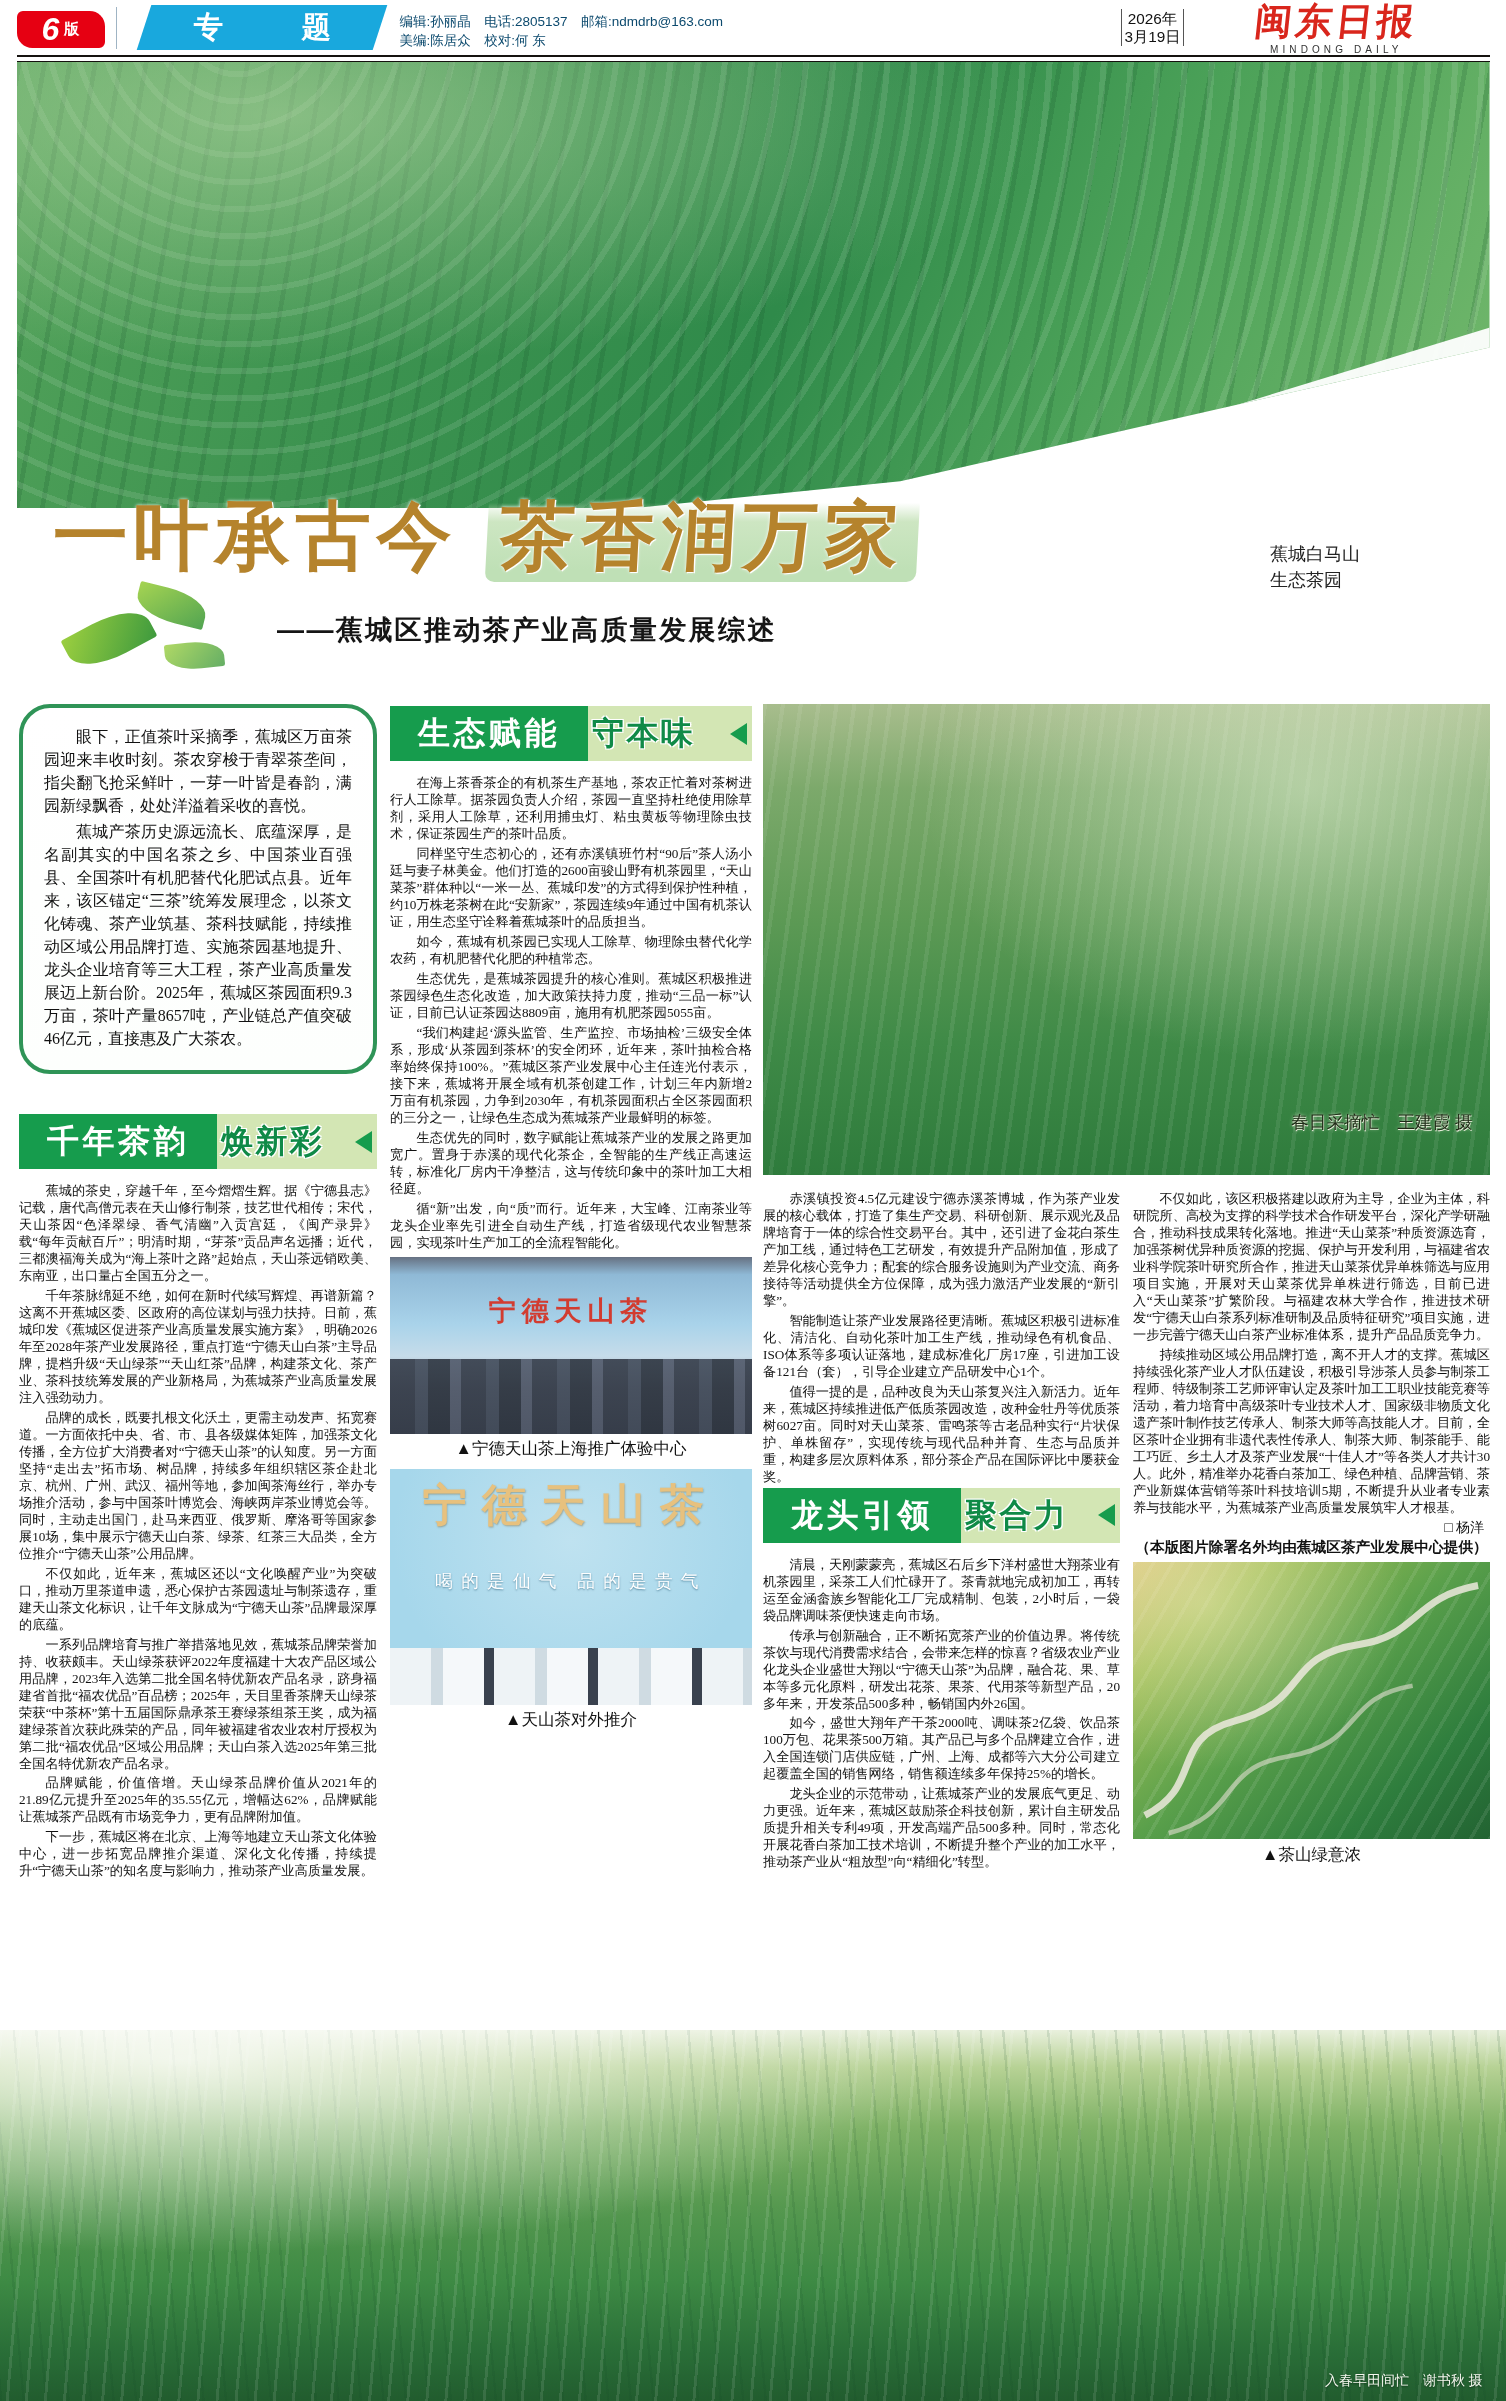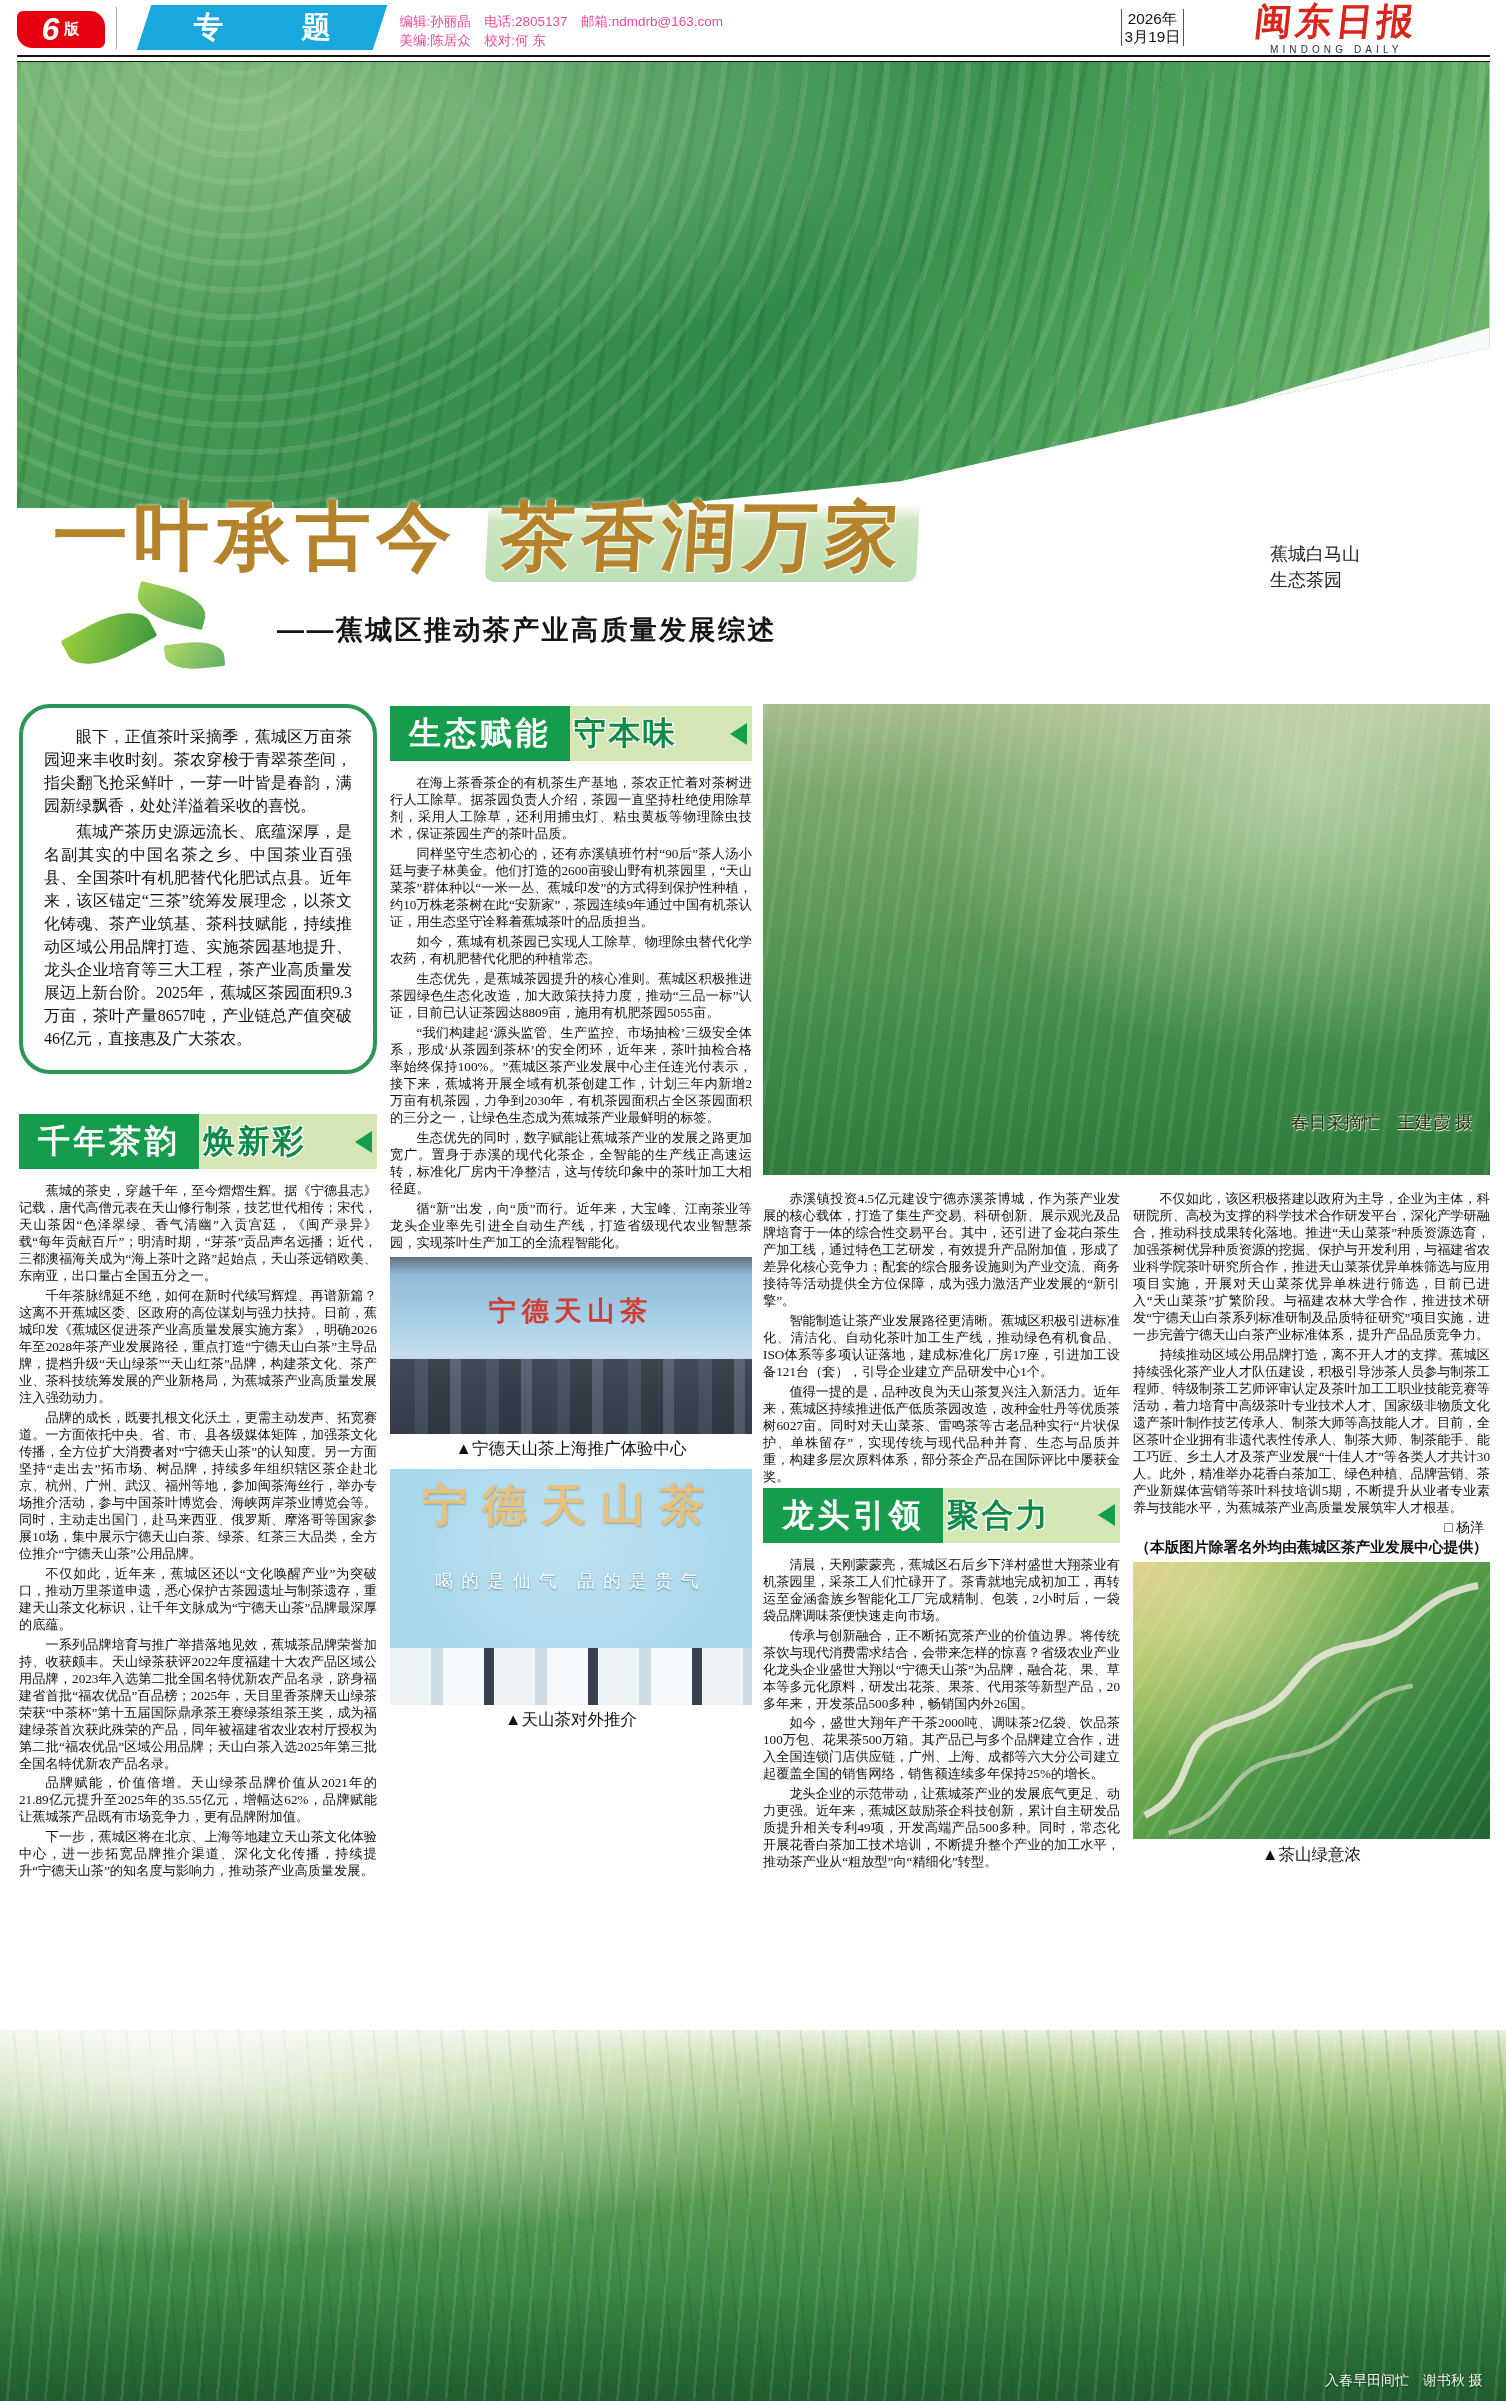--- a/index.html
+++ b/index.html
@@ -10,21 +10,21 @@
   .page-badge{position:absolute;left:0;top:10.6px;width:88px;height:37px;background:#e60012;
       border-radius:5.9px 15.3px 5.9px 15.3px;display:flex;align-items:center;justify-content:center;gap:4.7px;}
   .page-badge .num{color:#fff;font-size:32px;font-weight:900;font-style:italic;line-height:1;
       font-family:"Liberation Sans",sans-serif;}
   .page-badge .lbl{color:#fff;font-size:15.3px;font-weight:700;font-family:"Liberation Sans",sans-serif;}
   .hdr-div{position:absolute;left:99px;top:7px;bottom:4.7px;width:1.2px;background:#9fb4c4;}
   .topic-banner{position:absolute;left:127px;top:4.7px;width:236px;height:45px;background:#19a8dd;
       transform:skewX(-18deg);display:flex;align-items:center;justify-content:center;}
   .topic-banner span{transform:skewX(18deg);color:#fff;font-weight:900;font-size:29.4px;
       letter-spacing:35px;padding-left:35px;font-family:"Liberation Sans",sans-serif;}
-  .editor-info{position:absolute;left:383px;top:11.8px;font-size:13.5px;line-height:19px;color:#ec4899;
+  .editor-info{position:absolute;left:383px;top:11.8px;font-size:13.5px;line-height:19px;color:#0c4a6e;
       font-family:"Liberation Sans",sans-serif;}
   .date-block{position:absolute;right:306px;top:9.4px;height:37px;padding:0 2px;
       border-left:1.2px solid #555;border-right:1.2px solid #555;display:flex;flex-direction:column;
       justify-content:center;font-size:15.3px;line-height:18px;color:#111;text-align:center;
       font-family:"Liberation Sans",sans-serif;}
   .masthead{position:absolute;right:17.7px;top:2.4px;width:271px;text-align:center;}
   .masthead .cn{color:#d9261c;font-size:37px;font-weight:900;letter-spacing:3.5px;
       transform:skewX(-6deg);display:inline-block;line-height:1.1;}
   .masthead .en{font-size:10px;letter-spacing:4.1px;color:#333;margin-top:1.2px;
       font-family:"Liberation Sans",sans-serif;}
@@ -65,21 +65,21 @@
   #col4{left:1133px;top:1190px;width:357px;height:839px;}
   
   .intro-box{border:4.1px solid #2f9457;border-radius:31px;padding:16.5px 21px;margin-bottom:40px;
       background:linear-gradient(180deg,#fff, #fdfffd);
       font-size:16px;line-height:23px;}
   .intro-box p{margin:0 0 3.5px;text-indent:2em;}
   
   .sec-banner{display:flex;height:55px;margin:2.4px 0 13px;align-items:stretch;
       font-family:"Liberation Sans",sans-serif;}
   .sec-banner .main{background:#169c4d;color:#fff;font-size:32px;font-weight:900;display:flex;
-      align-items:center;padding:0 19px;letter-spacing:3.5px;white-space:nowrap;}
+      align-items:center;padding:0 28px;letter-spacing:3.5px;white-space:nowrap;}
   .sec-banner .sub{flex:1;background:#d3e6b4;color:#0f8a47;font-size:32px;font-weight:900;display:flex;
       align-items:center;padding:0 4px;letter-spacing:2.4px;position:relative;white-space:nowrap;
       text-shadow:1.2px 1.2px 0 #fff,-1.2px -1.2px 0 #fff,1.2px -1.2px 0 #fff,-1.2px 1.2px 0 #fff;}
   .banner-arrow{position:absolute;right:4.7px;top:50%;transform:translateY(-50%);width:0;height:0;
       border-top:11.8px solid transparent;border-bottom:11.8px solid transparent;border-right:17.7px solid #169c4d;}
   
   .photo{position:relative;overflow:hidden;margin:5.9px 0 3.5px;}
   .photo-caption{text-align:center;font-size:16.5px;line-height:23.6px;margin:1.2px 0 8.2px;color:#111;}
   .photo-exp{height:177px;
       background:linear-gradient(180deg,#667182 0%,#8fb9d6 10%,#a9d3ea 38%,#c6dcea 56%,#9aa3ad 74%,#6f7680 100%);}

